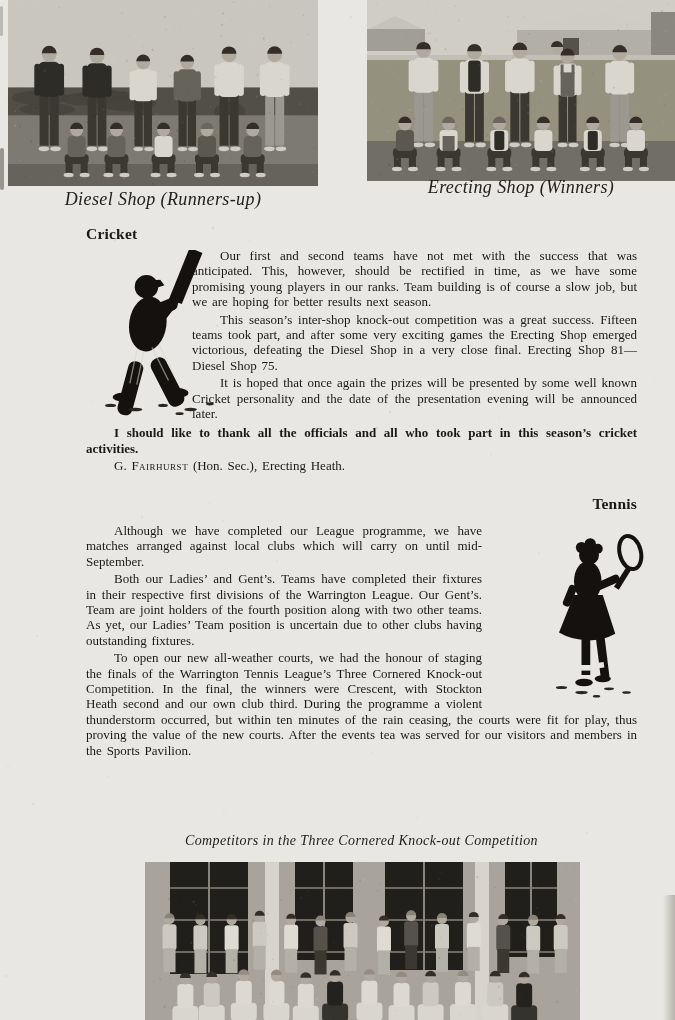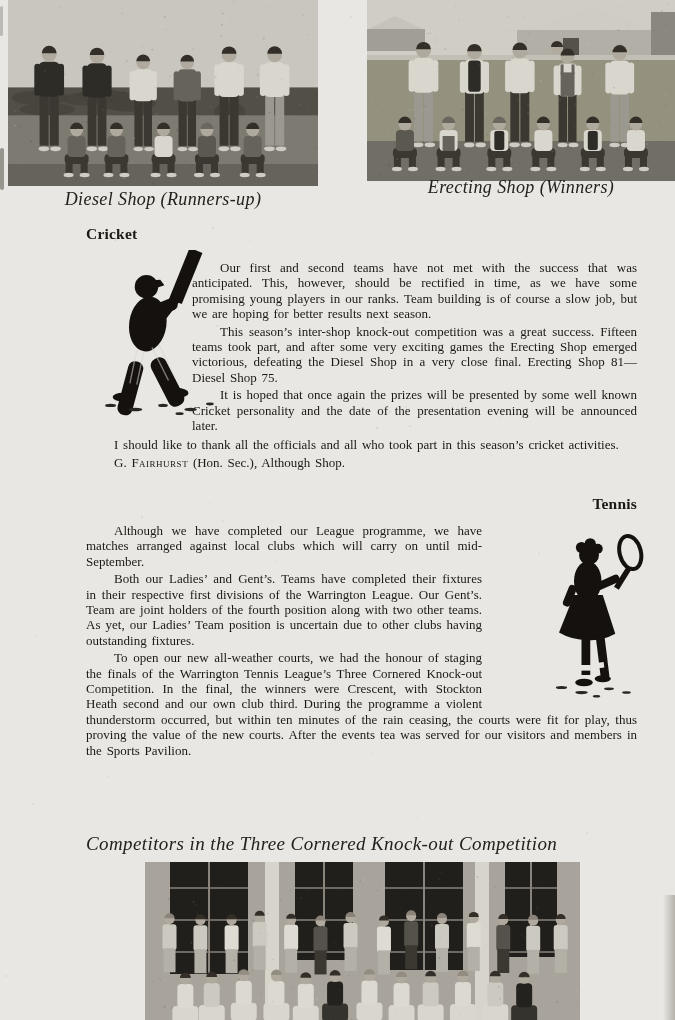--- a/index.html
+++ b/index.html
@@ -7,34 +7,34 @@
     width:675px;height:1020px;position:relative;overflow:hidden;
     background:#e8e7e3;color:#1b1916;
     font-family:"Liberation Serif","DejaVu Serif",serif;
   }
   .photo{position:absolute;overflow:hidden;background:#b7b4ac;}
   .photo svg{display:block;}
   .caption{position:absolute;font-style:italic;font-size:18px;line-height:15px;
     text-align:center;letter-spacing:.4px;color:#23211d;}
   .section{position:absolute;width:551px;}
   .section h2{font-size:15.5px;line-height:20px;font-weight:bold;margin:0;letter-spacing:.2px;}
-  .cricket h2{margin-bottom:16px;}
+  .cricket h2{margin-bottom:4px;}
   .tennis h2{margin-bottom:9px;text-align:right;}
   .bodytext p{font-size:13px;line-height:15.4px;text-align:justify;margin:0 0 2px 0;
     text-indent:28px;word-spacing:1.5px;}
   .cricket .narrow{margin-left:106px;}
-  .cricket .wide{margin-left:0;margin-top:4px;}
+  .cricket .wide{margin-left:0;margin-top:4px;font-weight:bold;}
   .sig{font-size:13.2px;line-height:16px;text-align:right;margin:3px 0 0 0;
     word-spacing:1px;}
   .sc{font-variant:small-caps;letter-spacing:.5px;}
   .cricket-fig{position:absolute;left:8px;top:26px;width:138px;height:170px;}
   .tennis-fig{position:absolute;left:458px;top:36px;width:125px;height:175px;}
   .t-float{float:right;width:155px;height:182px;}
-  .bottom-caption{position:absolute;left:86px;top:833px;width:551px;text-align:left;
-    font-style:italic;font-size:19px;letter-spacing:.4px;color:#23211d;}
+  .bottom-caption{position:absolute;left:86px;top:833px;width:551px;text-align:center;
+    font-style:italic;font-size:14px;letter-spacing:.4px;color:#23211d;}
   .artifact{position:absolute;pointer-events:none;}
   #edge-shade{right:0;top:895px;width:12px;height:125px;
     background:linear-gradient(to left,#b5b2aa,rgba(181,178,170,0));}
   #smudge1{left:0;top:148px;width:4px;height:42px;background:#55524a;opacity:.55;border-radius:2px;}
   #smudge2{left:0;top:6px;width:3px;height:30px;background:#6a675f;opacity:.35;border-radius:2px;}
   #page-noise{left:0;top:0;width:675px;height:1020px;}
 </style>
 </head>
 <body>
 
@@ -599,21 +599,21 @@
           <ellipse cx="62" cy="118" rx="3" ry="1"></ellipse>
       </g>
     </svg>
   </div>
 
   <p class="narrow">Our first and second teams have not met with the success that was anticipated.  This, however, should be rectified in time, as we have some promising young players in our ranks.  Team building is of course a slow job, but we are hoping for better results next season.</p>
   <p class="narrow">This season’s inter-shop knock-out competition was a great success.  Fifteen teams took part, and after some very exciting games the Erecting Shop emerged victorious, defeating the Diesel Shop in a very close final.  Erecting Shop 81—Diesel Shop 75.</p>
   <p class="narrow">It is hoped that once again the prizes will be presented by some well known Cricket personality and the date of the presentation evening will be announced later.</p>
   <p class="wide">I should like to thank all the officials and all who took part in this season’s cricket activities.</p>
 
-  <p class="sig"><span>G. </span><span class="sc">Fairhurst</span><span> (Hon. Sec.), Although Shop.</span></p>
+  <p class="sig"><span>G. </span><span class="sc">Fairhurst</span><span> (Hon. Sec.), Erecting Heath.</span></p>
 </div>
 
 <div class="section tennis bodytext" style="left:86px;top:494px;">
   <h2>Tennis</h2>
 
   <div class="t-float"></div>
 
   <div class="tennis-fig">
     <svg width="125" height="175" viewBox="0 0 100 140">
       <ellipse cx="69" cy="18" rx="8.5" ry="13.5" transform="rotate(-14 69 18)" fill="#e8e7e3" stroke="#14110e" stroke-width="3.2"></ellipse>

